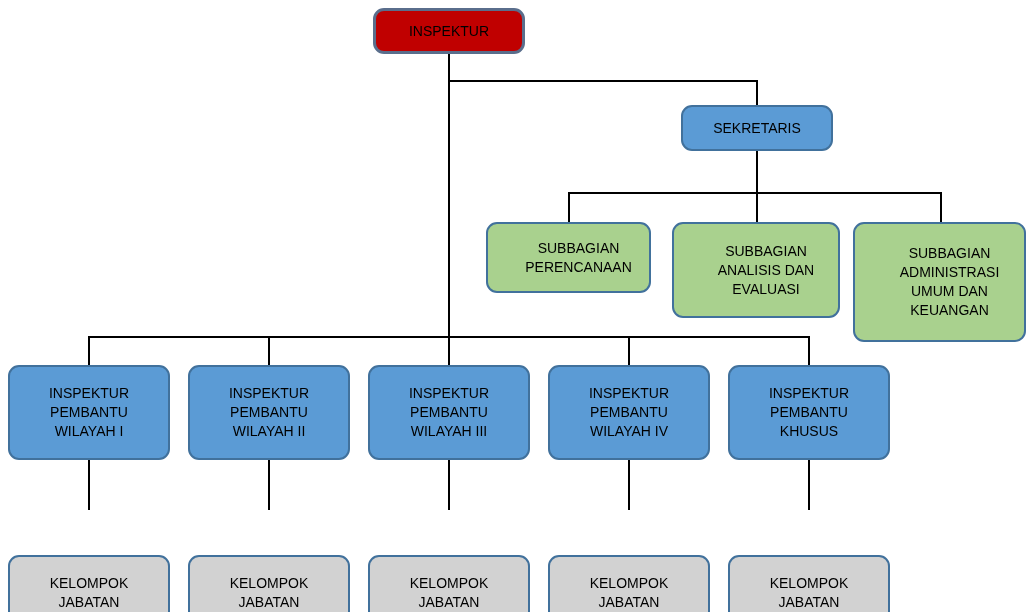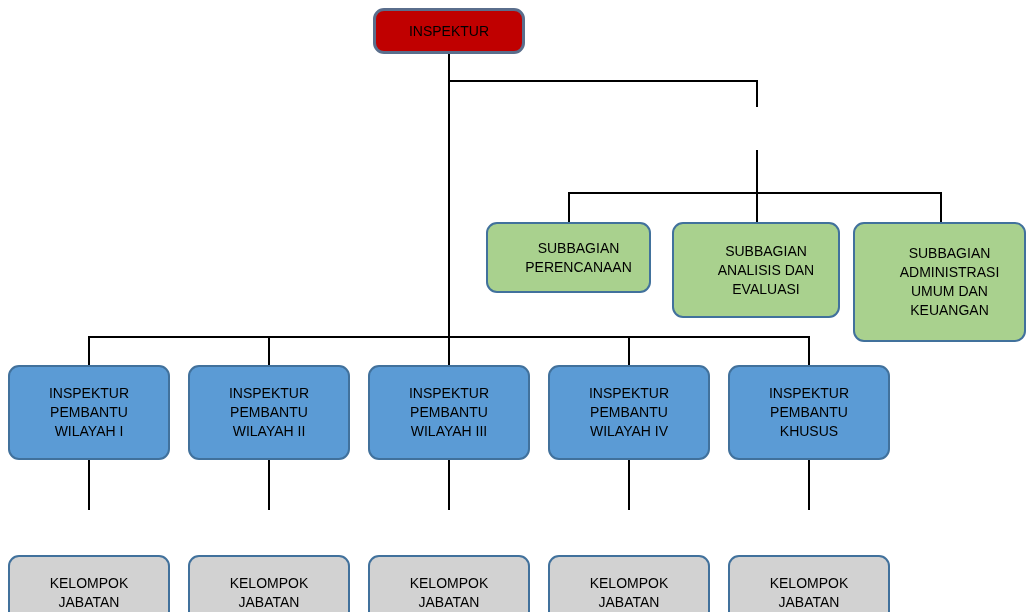--- a/index.html
+++ b/index.html
@@ -73,20 +73,21 @@
   <div class="line v" style="left:628px; top:336px; height:31px;"></div>
   <div class="line v" style="left:808px; top:336px; height:31px;"></div>
   <div class="line v" style="left:88px;  top:459px; height:51px;"></div>
   <div class="line v" style="left:268px; top:459px; height:51px;"></div>
   <div class="line v" style="left:448px; top:459px; height:51px;"></div>
   <div class="line v" style="left:628px; top:459px; height:51px;"></div>
   <div class="line v" style="left:808px; top:459px; height:51px;"></div>
 
   <div class="node red" style="left:373px; top:8px; width:152px; height:46px;">INSPEKTUR</div>
 
+  <div class="node blue" style="left:681px; top:105px; width:152px; height:46px;">SEKRETARIS</div>
 
   <div class="node green" style="left:486px; top:222px; width:165px; height:71px;">SUBBAGIAN
 PERENCANAAN</div>
   <div class="node green" style="left:672px; top:222px; width:168px; height:96px;">SUBBAGIAN
 ANALISIS DAN
 EVALUASI</div>
   <div class="node green" style="left:853px; top:222px; width:173px; height:120px;">SUBBAGIAN
 ADMINISTRASI
 UMUM DAN
 KEUANGAN</div>

